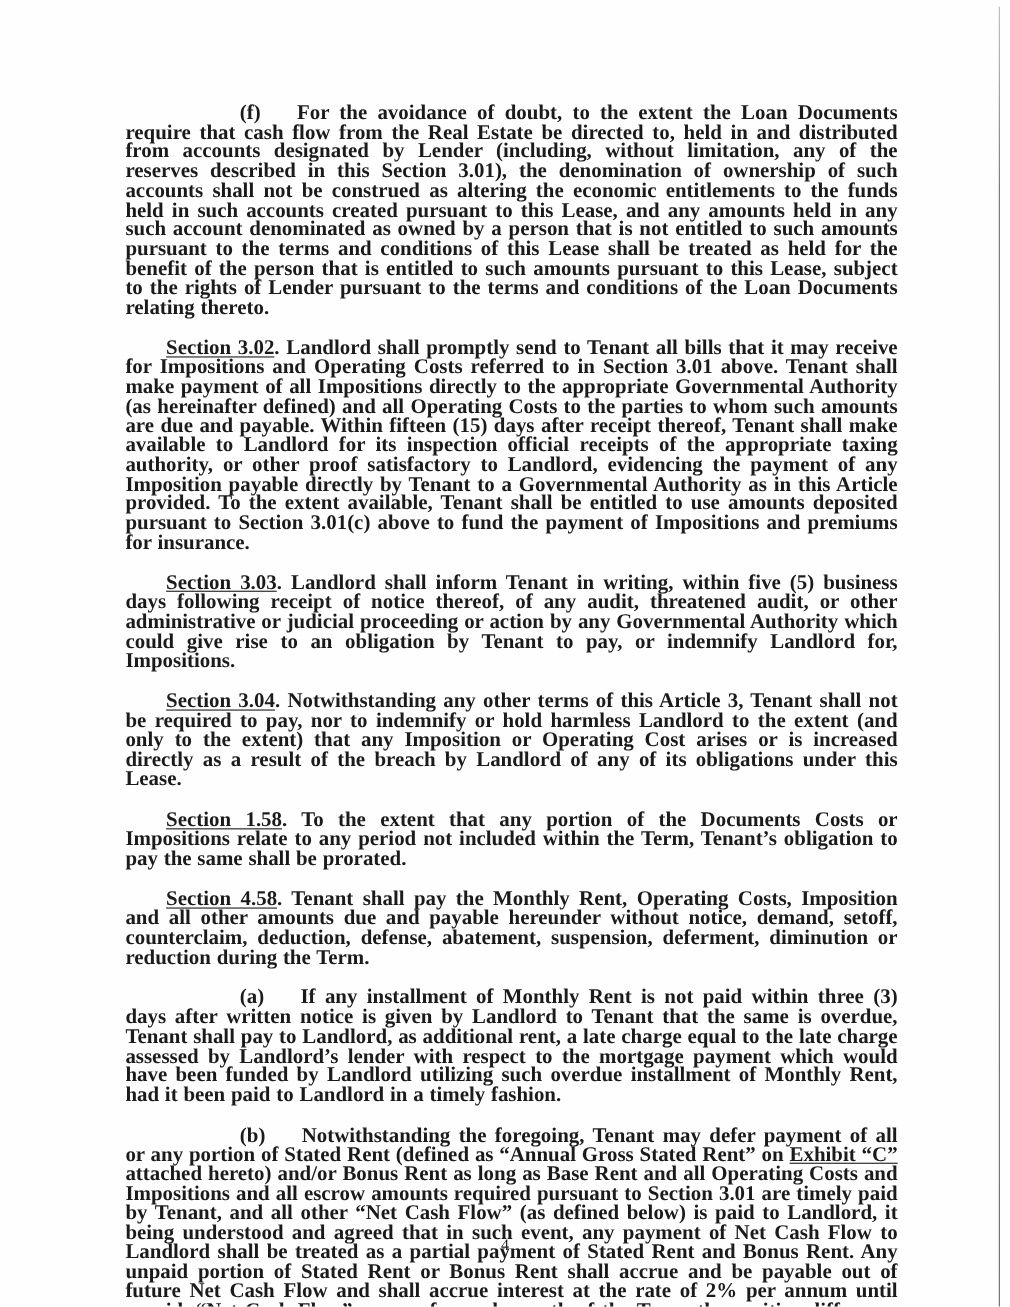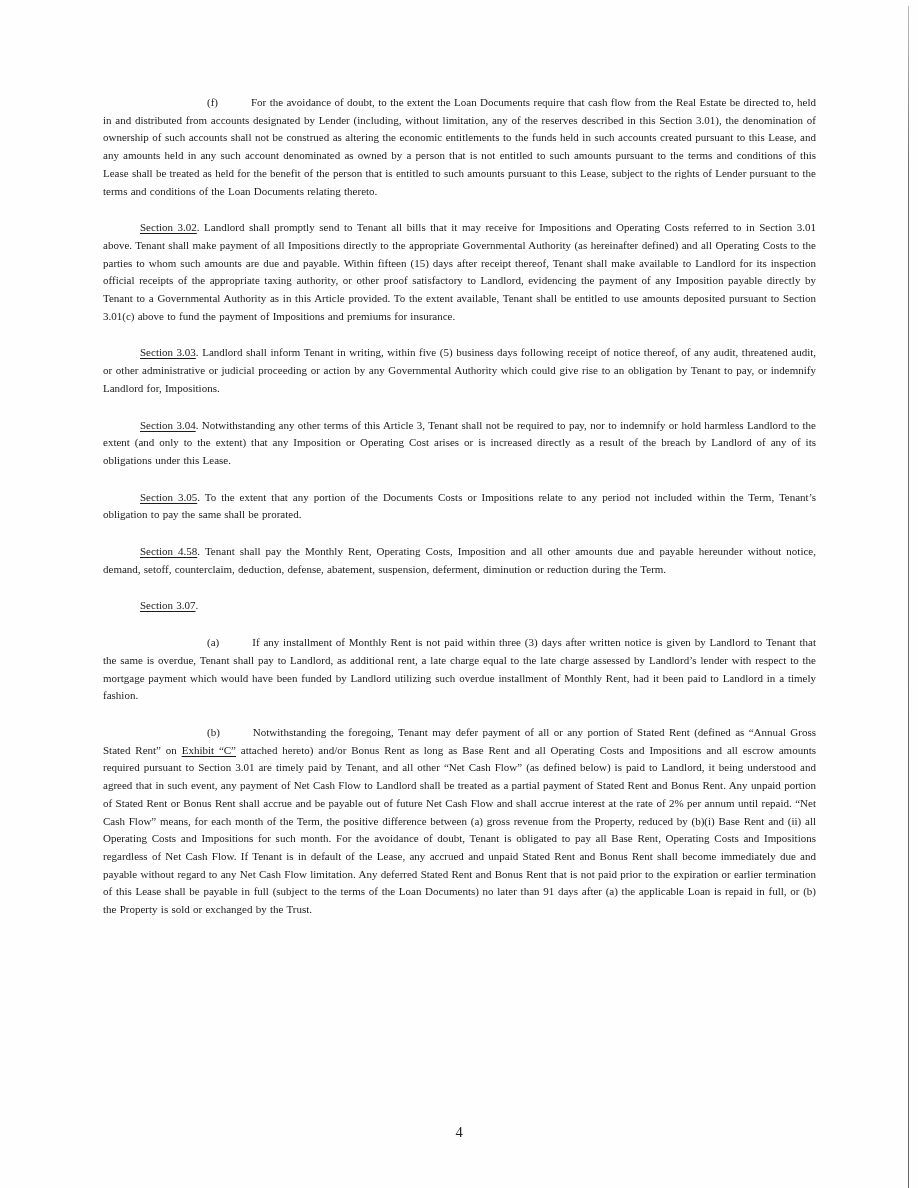--- a/index.html
+++ b/index.html
@@ -16,25 +16,26 @@
     font-family: "Liberation Serif", serif;
     color: #1b1b1b;
   }
   .content {
     position: absolute;
     left: 102px;
     top: 94px;
     width: 714px;
   }
   p.para {
-    margin: 0 0 19px 1px;
-    font-size: 11px;
+    margin: 0 0 19px 12px;
+    font-size: 19px;
     line-height: 17.7px;
     text-align: justify;
     word-spacing: 0.5px;
+    font-weight: bold;
   }
   p.indent-section { text-indent: 37px; }
   p.indent-letter  { text-indent: 104px; }
   .tab-gap {
     display: inline-block;
     width: 33px;
   }
   .u {
     text-decoration: underline;
     text-underline-offset: 2px;
@@ -64,21 +65,20 @@
 </style>
 </head>
 <body>
 
 <div class="page">
   <div class="content">
       <p class="para indent-letter"><span>(f)</span><span class="tab-gap"></span><span>For the avoidance of doubt, to the extent the Loan Documents require that cash flow from the Real Estate be directed to, held in and distributed from accounts designated by Lender (including, without limitation, any of the reserves described in this Section 3.01), the denomination of ownership of such accounts shall not be construed as altering the economic entitlements to the funds held in such accounts created pursuant to this Lease, and any amounts held in any such account denominated as owned by a person that is not entitled to such amounts pursuant to the terms and conditions of this Lease shall be treated as held for the benefit of the person that is entitled to such amounts pursuant to this Lease, subject to the rights of Lender pursuant to the terms and conditions of the Loan Documents relating thereto.</span></p>
       <p class="para indent-section"><span class="u">Section 3.02</span><span>.  Landlord shall promptly send to Tenant all bills that it may receive for Impositions and Operating Costs referred to in Section 3.01 above.  Tenant shall make payment of all Impositions directly to the appropriate Governmental Authority (as hereinafter defined) and all Operating Costs to the parties to whom such amounts are due and payable.  Within fifteen (15) days after receipt thereof, Tenant shall make available to Landlord for its inspection official receipts of the appropriate taxing authority, or other proof satisfactory to Landlord, evidencing the payment of any Imposition payable directly by Tenant to a Governmental Authority as in this Article provided.  To the extent available, Tenant shall be entitled to use amounts deposited pursuant to Section 3.01(c) above to fund the payment of Impositions and premiums for insurance.</span></p>
       <p class="para indent-section"><span class="u">Section 3.03</span><span>.  Landlord shall inform Tenant in writing, within five (5) business days following receipt of notice thereof, of any audit, threatened audit, or other administrative or judicial proceeding or action by any Governmental Authority which could give rise to an obligation by Tenant to pay, or indemnify Landlord for, Impositions.</span></p>
       <p class="para indent-section"><span class="u">Section 3.04</span><span>.  Notwithstanding any other terms of this Article 3, Tenant shall not be required to pay, nor to indemnify or hold harmless Landlord to the extent (and only to the extent) that any Imposition or Operating Cost arises or is increased directly as a result of the breach by Landlord of any of its obligations under this Lease.</span></p>
-      <p class="para indent-section"><span class="u">Section 3.05</span><span>.  To the extent that any portion of the Documents Costs or Impositions relate to any period not included within the Term, Tenant’s obligation to pay the same shall be prorated.</span></p>
+      <p class="para indent-section"><span class="u">Section 1.58</span><span>.  To the extent that any portion of the Documents Costs or Impositions relate to any period not included within the Term, Tenant’s obligation to pay the same shall be prorated.</span></p>
       <p class="para indent-section"><span class="u">Section 4.58</span><span>.  Tenant shall pay the Monthly Rent, Operating Costs, Imposition and all other amounts due and payable hereunder without notice, demand, setoff, counterclaim, deduction, defense, abatement, suspension, deferment, diminution or reduction during the Term.</span></p>
-      <p class="para indent-section"><span class="u">Section 3.07</span><span>.</span></p>
       <p class="para indent-letter"><span>(a)</span><span class="tab-gap"></span><span>If any installment of Monthly Rent is not paid within three (3) days after written notice is given by Landlord to Tenant that the same is overdue, Tenant shall pay to Landlord, as additional rent, a late charge equal to the late charge assessed by Landlord’s lender with respect to the mortgage payment which would have been funded by Landlord utilizing such overdue installment of Monthly Rent, had it been paid to Landlord in a timely fashion.</span></p>
       <p class="para indent-letter"><span>(b)</span><span class="tab-gap"></span><span>Notwithstanding the foregoing, Tenant may defer payment of all or any portion of Stated Rent (defined as “Annual Gross Stated Rent” on </span><span class="u">Exhibit “C”</span><span> attached hereto) and/or Bonus Rent as long as Base Rent and all Operating Costs and Impositions and all escrow amounts required pursuant to Section 3.01 are timely paid by Tenant, and all other “Net Cash Flow” (as defined below) is paid to Landlord, it being understood and agreed that in such event, any payment of Net Cash Flow to Landlord shall be treated as a partial payment of Stated Rent and Bonus Rent.  Any unpaid portion of Stated Rent or Bonus Rent shall accrue and be payable out of future Net Cash Flow and shall accrue interest at the rate of 2% per annum until repaid.  “Net Cash Flow” means, for each month of the Term, the positive difference between (a) gross revenue from the Property, reduced by (b)(i) Base Rent and (ii) all Operating Costs and Impositions for such month.  For the avoidance of doubt, Tenant is obligated to pay all Base Rent, Operating Costs and Impositions regardless of Net Cash Flow.  If Tenant is in default of the Lease, any accrued and unpaid Stated Rent and Bonus Rent shall become immediately due and payable without regard to any Net Cash Flow limitation.  Any deferred Stated Rent and Bonus Rent that is not paid prior to the expiration or earlier termination of this Lease shall be payable in full (subject to the terms of the Loan Documents) no later than 91 days after (a) the applicable Loan is repaid in full, or (b) the Property is sold or exchanged by the Trust.</span></p>
     </div>
   <div class="page-number">4</div>
   <div class="scan-edge"></div>
 </div>
 
 </body></html>

